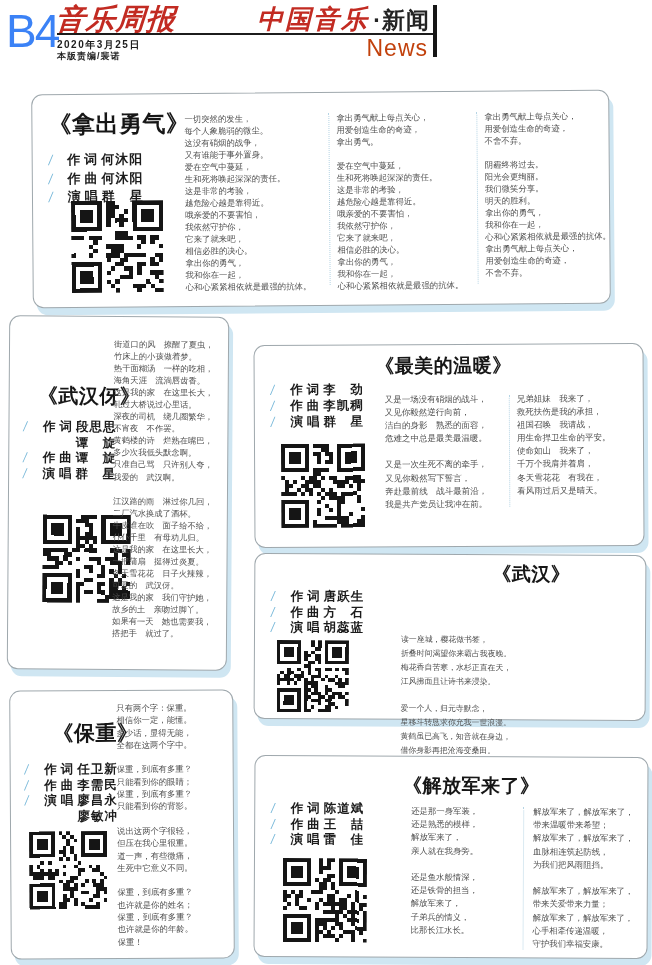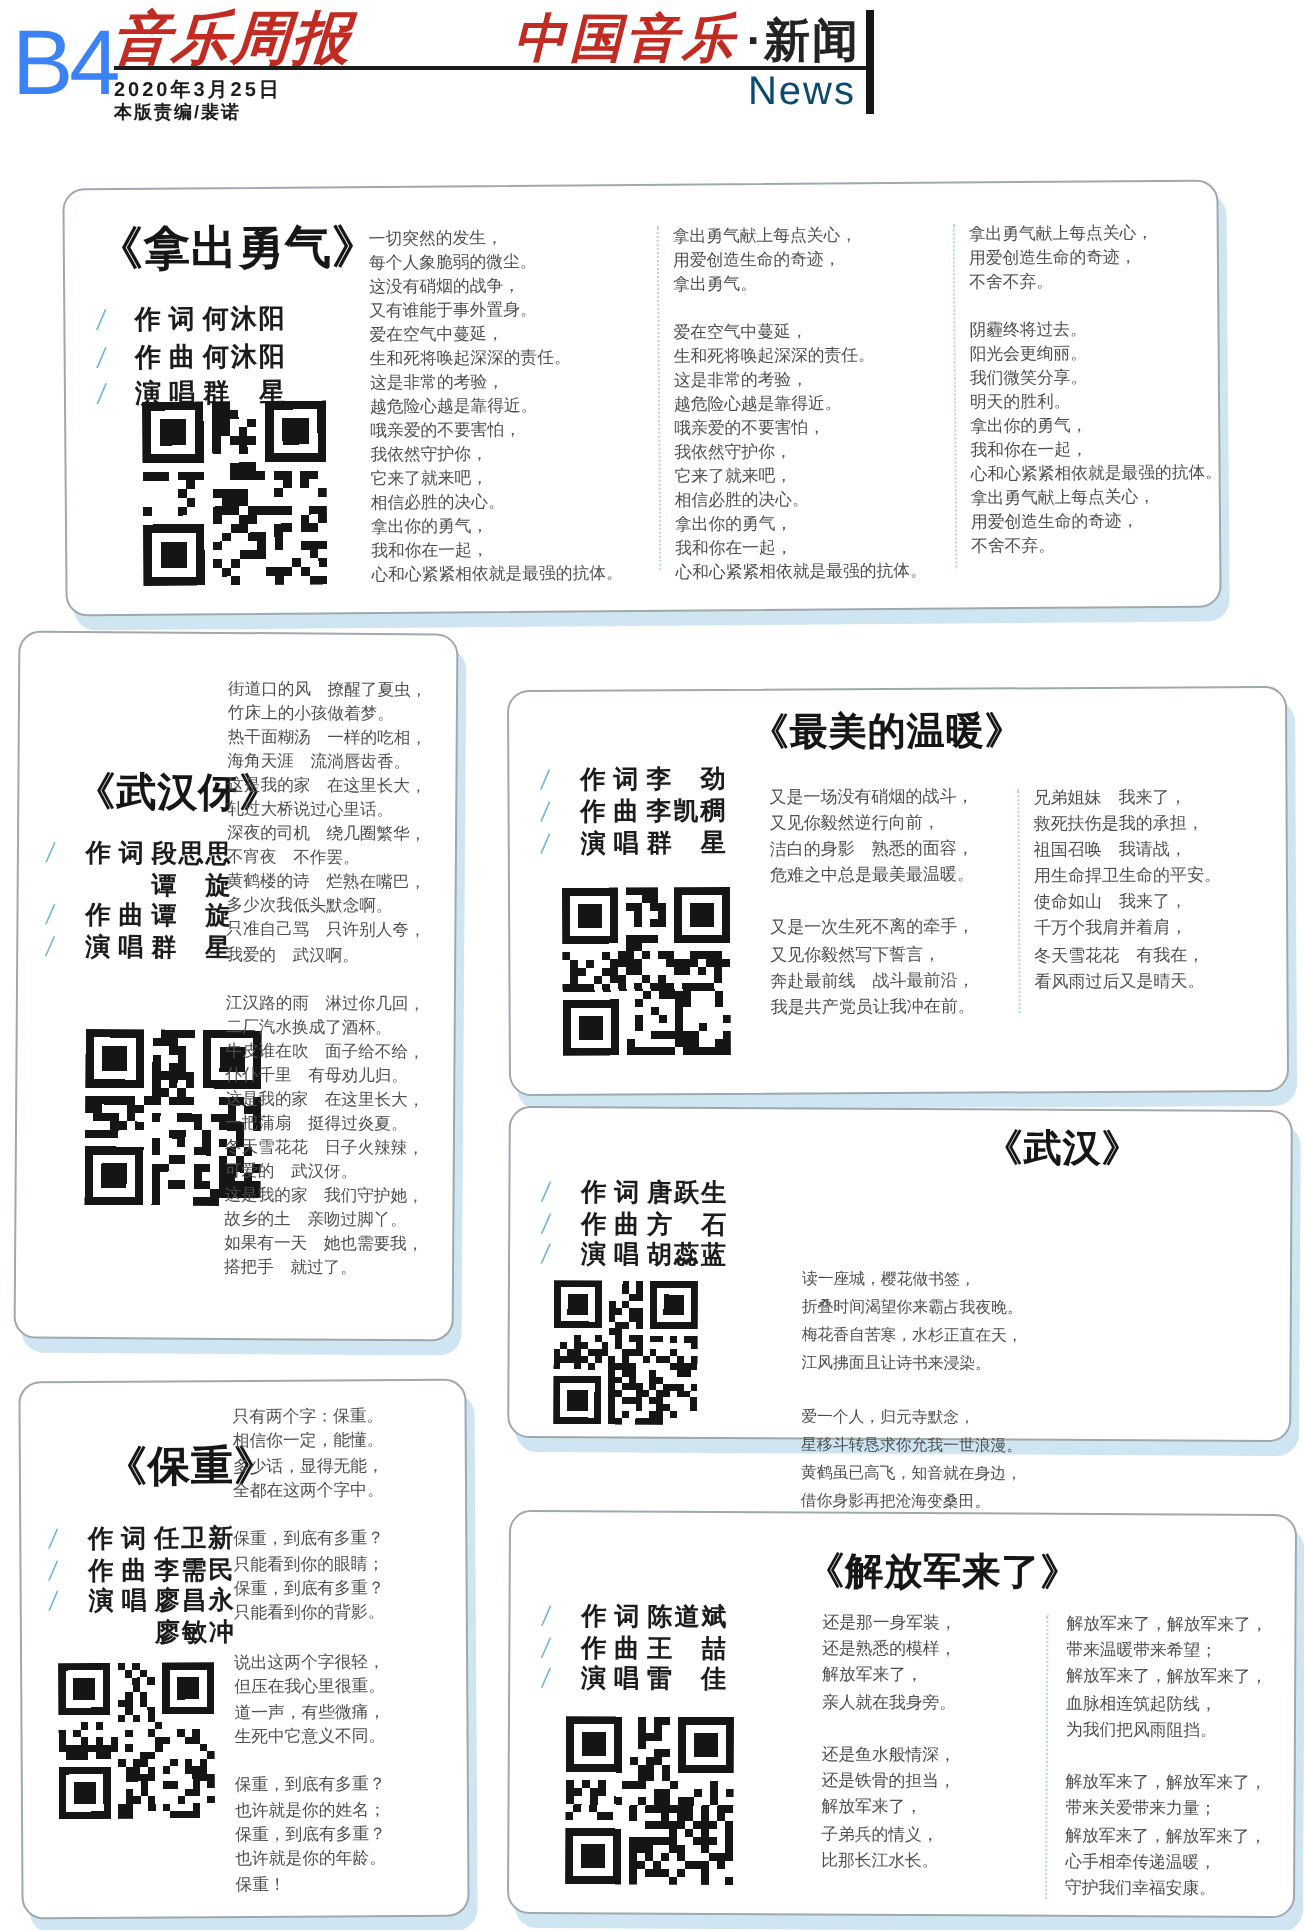--- a/index.html
+++ b/index.html
@@ -8,21 +8,21 @@
 
   
   .hdr-b4{position:absolute;left:6px;top:4px;font-size:46px;color:#3b82f6;letter-spacing:-2px;}
   .masthead{position:absolute;left:56px;top:0px;font-size:29px;color:#c22b22;font-weight:bold;font-style:italic;letter-spacing:1px;transform:skewX(-4deg);}
   .hdr-rule{position:absolute;left:57px;top:33px;width:377px;height:2px;background:#1c1c1c;}
   .hdr-date{position:absolute;left:57px;top:38px;font-size:10px;font-weight:bold;color:#1d1d1d;letter-spacing:1.5px;}
   .hdr-editor{position:absolute;left:57px;top:50px;font-size:9px;font-weight:bold;color:#1d1d1d;letter-spacing:1px;}
   .hdr-section{position:absolute;right:222px;top:2px;white-space:nowrap;}
   .sec-cn{font-size:26px;color:#c22b22;font-weight:bold;font-style:italic;letter-spacing:2px;}
   .sec-news{font-size:23px;color:#232323;font-weight:bold;letter-spacing:1px;}
-  .hdr-news-en{position:absolute;right:224px;top:35px;font-size:20px;color:#0c4a6e;letter-spacing:1px;margin-left:46px;}
+  .hdr-news-en{position:absolute;right:224px;top:35px;font-size:23px;color:#c2410c;letter-spacing:1px;margin-left:46px;}
   .hdr-vbar{position:absolute;left:433px;top:5px;width:4px;height:52px;background:#161616;}
   .subtitle{position:absolute;left:0;right:0;top:64px;text-align:center;font-size:11.5px;font-weight:bold;color:#222;letter-spacing:2px;}
 
   
   .card{position:absolute;background:#fff;border:1.2px solid #9fa8ad;border-radius:11px;box-shadow:4px 7px 0 #cfe6f2;}
   .song-title{position:absolute;font-weight:bold;color:#161616;white-space:nowrap;letter-spacing:0.5px;}
   .credits{position:absolute;font-family:"Liberation Serif","DejaVu Serif",serif;color:#1c1c1c;}
   .credit-row{display:flex;align-items:baseline;height:var(--rh,18px);white-space:nowrap;}
   .slash{color:#74b6d8;font-weight:bold;font-style:italic;margin-right:7px;transform:scaleY(1.2);}
   .slash.hid{visibility:hidden;}
@@ -51,21 +51,21 @@
   .c2 .credits{left:14px;top:102px;font-size:12.5px;--rh:15.5px;}
   .c2 .qr{left:34px;top:198px;width:88px;height:88px;}
   .c2 .lyr{--lh:12.05px;font-size:8.3px;top:22px;left:104px;width:110px;}
 
   
   .c3{left:254px;top:344px;width:388px;height:201px;transform:rotate(-0.3deg);}
   .c3 .song-title{left:69px;top:8px;width:240px;text-align:center;font-size:19px;}
   .c3 .credits{left:16px;top:36px;font-size:12.5px;--rh:16px;}
   .c3 .qr{left:26px;top:98px;width:84px;height:84px;}
   .c3 .lyr{--lh:13.1px;font-size:8.5px;top:48px;}
-  .c3 .col1{left:130px;width:122px;font-family:Liberation Mono, monospace;}
+  .c3 .col1{left:130px;width:122px;}
   .c3 .col2{left:262px;width:122px;}
   .c3 .vs1{left:254px;top:50px;height:112px;}
 
   
   .c4{left:254px;top:554px;width:390px;height:164px;transform:rotate(0.3deg);}
   .c4 .song-title{left:156px;top:6px;width:240px;text-align:center;font-size:19px;}
   .c4 .credits{left:16px;top:34px;font-size:12.5px;--rh:15.5px;}
   .c4 .qr{left:22px;top:86px;width:72px;height:72px;}
   .c4 .lyr{--lh:13.9px;font-size:7.9px;top:38px;margin-top:40px;}
   .c4 .col1{left:146px;width:108px;}

